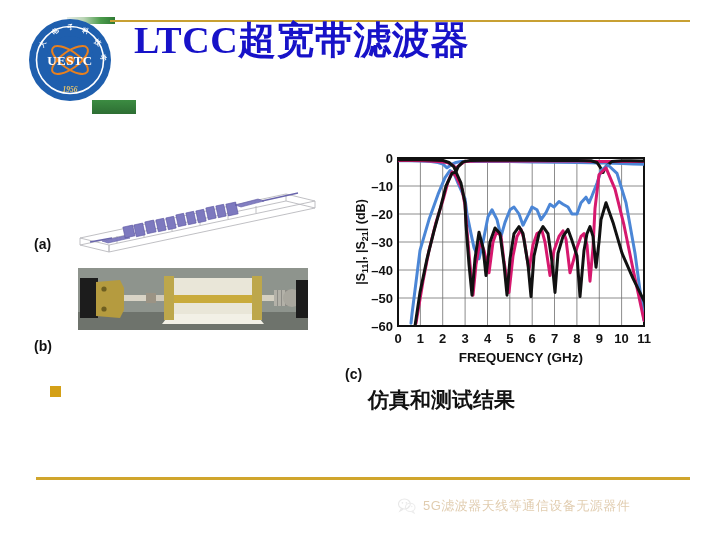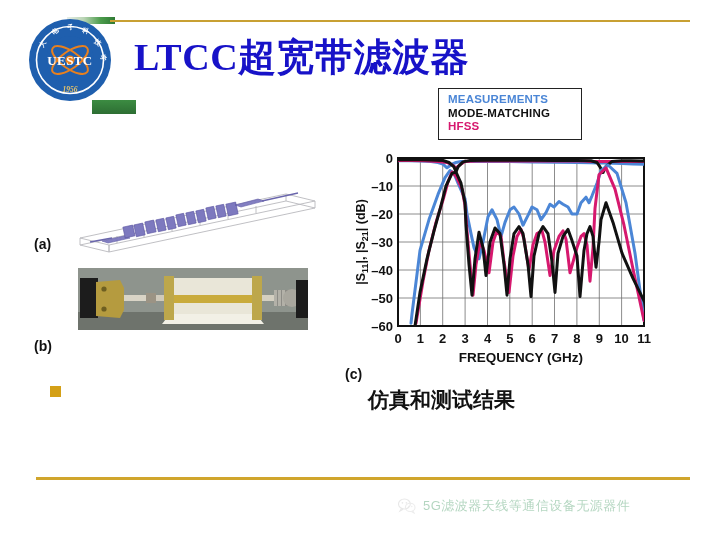--- a/index.html
+++ b/index.html
@@ -25,21 +25,21 @@
     position:absolute;left:92px;top:100px;width:44px;height:14px;
     background:linear-gradient(180deg,#3c8c42 0%,#2d6e33 100%);
   }
 
   
   .logo{position:absolute;left:28px;top:18px;width:84px;height:84px;}
   .logo svg{display:block;}
 
   
   .title{
-    position:absolute;left:134px;top:32px;
+    position:absolute;left:134px;top:15px;
     font-family:"Liberation Serif", serif;
     font-size:38px;font-weight:700;color:#1712c8;
     letter-spacing:0.5px;white-space:nowrap;
   }
 
   
   .fig-a-label,.fig-b-label,.fig-c-label{
     position:absolute;font-family:"Liberation Sans", sans-serif;
     font-size:14px;font-weight:700;color:#111;
   }
@@ -87,21 +87,21 @@
   
   .bottom-rule{
     position:absolute;left:36px;top:477px;width:654px;height:3px;background:#d0a52c;
   }
   .watermark{
     position:absolute;left:398px;top:497px;display:flex;align-items:center;gap:7px;
     opacity:.32;
   }
   .wm-text{
     font-family:"Liberation Sans", sans-serif;
-    font-size:13px;color:#15803d;white-space:nowrap;letter-spacing:.5px;text-align:center;
+    font-size:13px;color:#a16207;white-space:nowrap;letter-spacing:.5px;text-align:center;
   }
 </style>
 </head>
 <body>
 
 <div id="slide">
 
   <div class="green-chip"></div>
   <div class="top-rule"></div>
   <div class="green-chip2"></div>
@@ -195,25 +195,20 @@
       <rect x="196" y="22" width="3" height="16" fill="#b3b1a8"></rect>
       <rect x="200" y="22" width="3" height="16" fill="#b3b1a8"></rect>
       <rect x="204" y="22" width="3" height="16" fill="#b3b1a8"></rect>
       <circle cx="214" cy="30" r="9" fill="#a9a79e"></circle>
       <rect x="218" y="12" width="12" height="38" fill="#1c1c1c"></rect>
     </svg>
   </div>
 
   <div class="chart-wrap">
 
-    <div class="legend-box">
-      <div class="legend-line lg-meas">MEASUREMENTS</div>
-      <div class="legend-line lg-mode">MODE-MATCHING</div>
-      <div class="legend-line lg-hfss">HFSS</div>
-    </div>
 
     <svg class="plot-svg" width="312" height="222" viewBox="0 0 312 222">
       <defs>
         <clipPath id="plotclip">
             <rect x="46" y="8" width="246" height="168"></rect>
           </clipPath>
       </defs>
 
       <g transform="translate(13,92)">
         <text transform="rotate(-90)" text-anchor="middle" x="0" y="0" font-family="Liberation Sans, sans-serif" font-size="12.5" font-weight="700" fill="#111">

